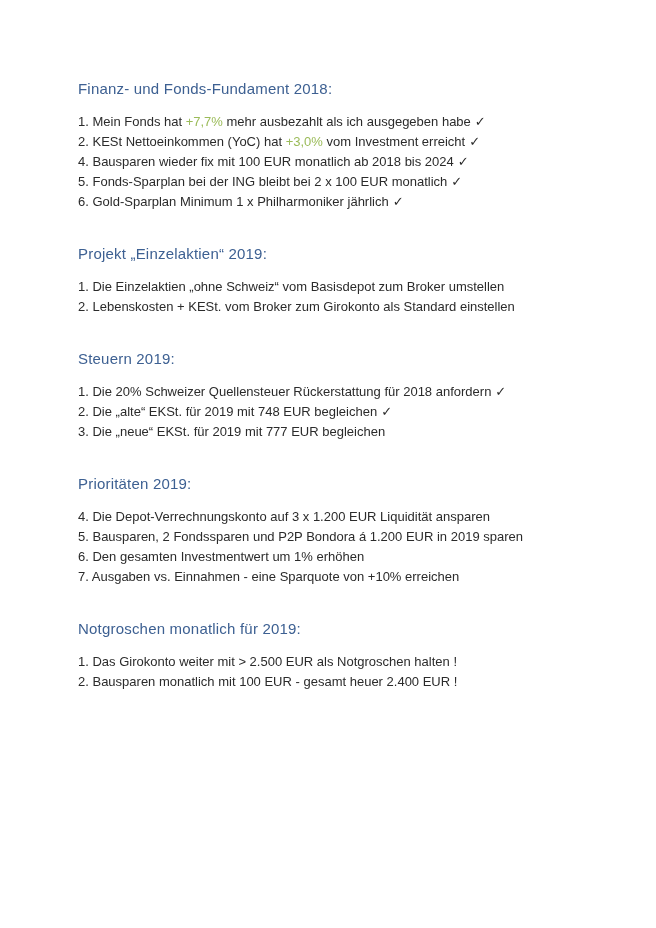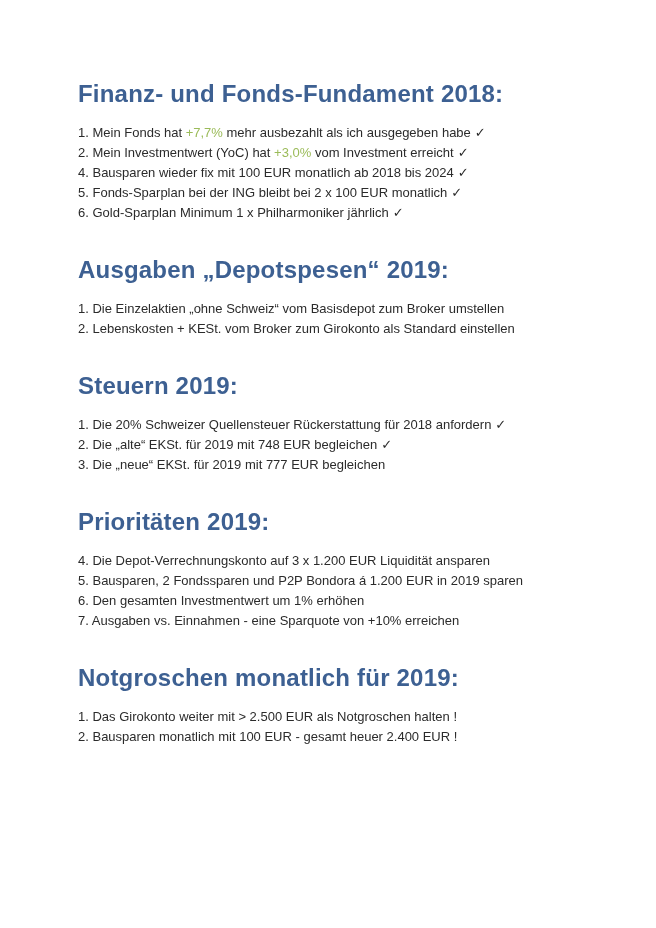--- a/index.html
+++ b/index.html
@@ -15,22 +15,22 @@
     font-family:"Liberation Sans", sans-serif;
   }
   .page{
     width:656px;height:928px;
     background:var(--page-bg);
     padding:80px 56px 0 78px;
   }
   .section{margin:0;}
   .section-title{
     font-family:"Liberation Sans", sans-serif;
-    font-weight:bold;
-    font-size:24px;
+    font-weight:normal;
+    font-size:15px;
     letter-spacing:0.2px;
     color:var(--heading-color);
     margin:33px 0 15px 0;
   }
   .section:first-child .section-title{margin-top:0;}
   ol.items{
     list-style:none;
     margin:0;padding:0;
   }
   ol.items li{
@@ -49,29 +49,29 @@
 </style>
 </head>
 <body>
 
 <main class="page">
   <div id="sections-root">
   <section class="section">
     <h2 class="section-title">Finanz- und Fonds-Fundament 2018:</h2>
     <ol class="items">
           <li><span class="num">1. </span><span class="txt">Mein Fonds hat </span><span class="hl">+7,7%</span><span class="txt"> mehr ausbezahlt als ich ausgegeben habe</span><span class="check">✓</span></li>
-          <li><span class="num">2. </span><span class="txt">Mein Investmentwert (YoC) hat </span><span class="hl">+3,0%</span><span class="txt"> vom Investment erreicht</span><span class="check">✓</span></li>
+          <li><span class="num">2. </span><span class="txt">KESt Nettoeinkommen (YoC) hat </span><span class="hl">+3,0%</span><span class="txt"> vom Investment erreicht</span><span class="check">✓</span></li>
           <li><span class="num">4. </span><span class="txt">Bausparen wieder fix mit 100 EUR monatlich ab 2018 bis 2024</span><span class="check">✓</span></li>
           <li><span class="num">5. </span><span class="txt">Fonds-Sparplan bei der ING bleibt bei 2 x 100 EUR monatlich</span><span class="check">✓</span></li>
           <li><span class="num">6. </span><span class="txt">Gold-Sparplan Minimum 1 x Philharmoniker jährlich</span><span class="check">✓</span></li>
         </ol>
   </section>
 
   <section class="section">
-    <h2 class="section-title">Ausgaben „Depotspesen“ 2019:</h2>
+    <h2 class="section-title">Projekt „Einzelaktien“ 2019:</h2>
     <ol class="items">
           <li><span class="num">1. </span><span class="txt">Die Einzelaktien „ohne Schweiz“ vom Basisdepot zum Broker umstellen</span></li>
           <li><span class="num">2. </span><span class="txt">Lebenskosten + KESt. vom Broker zum Girokonto als Standard einstellen</span></li>
         </ol>
   </section>
 
   <section class="section">
     <h2 class="section-title">Steuern 2019:</h2>
     <ol class="items">
           <li><span class="num">1. </span><span class="txt">Die 20% Schweizer Quellensteuer Rückerstattung für 2018 anfordern</span><span class="check">✓</span></li>

